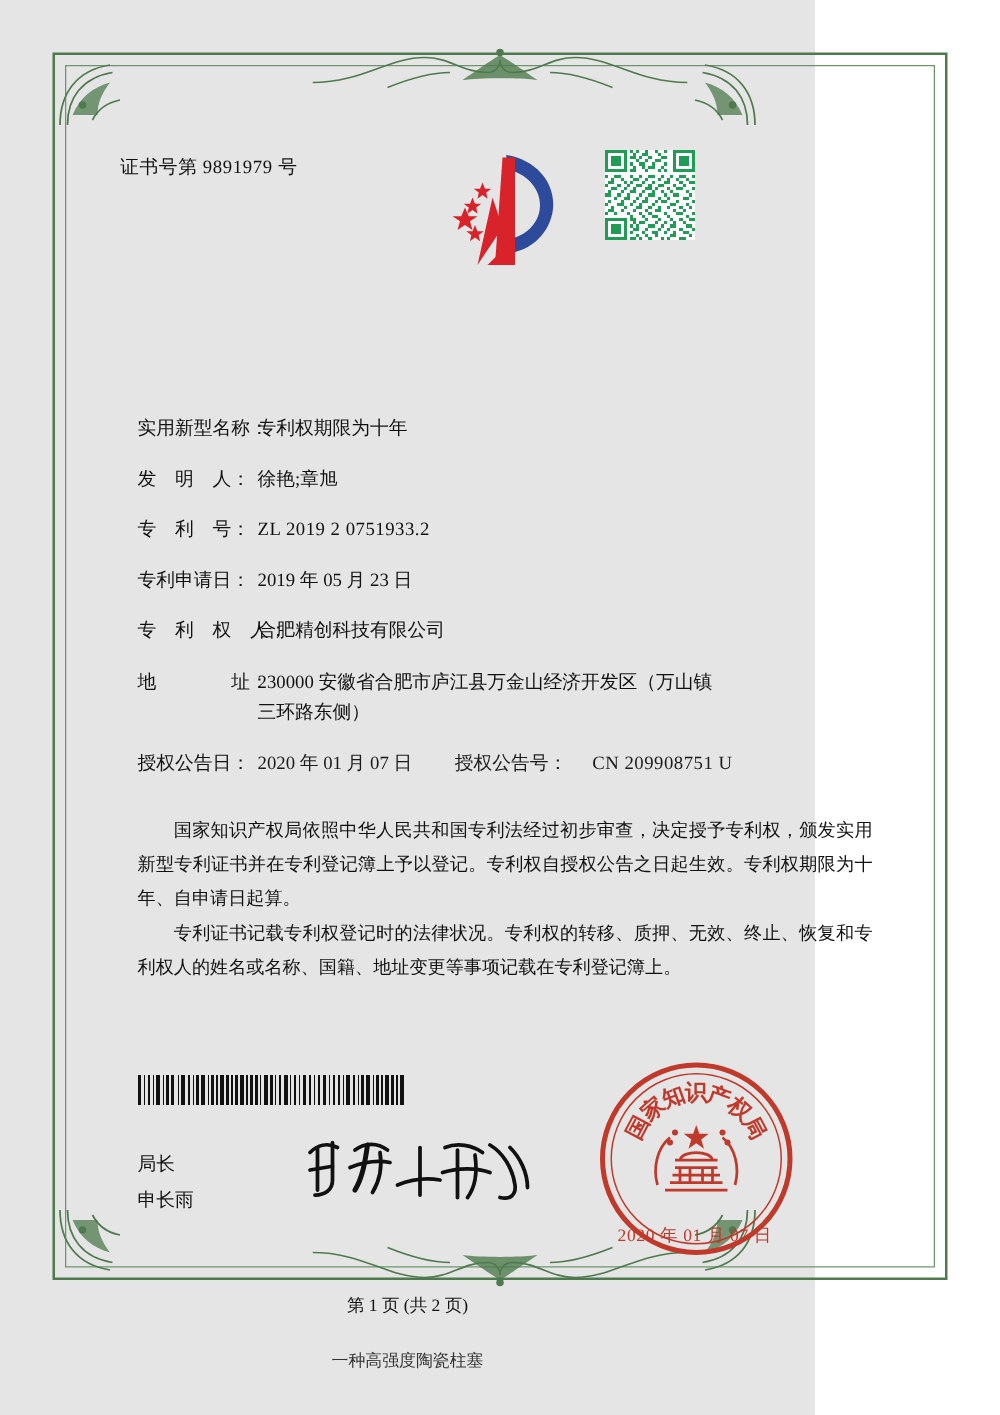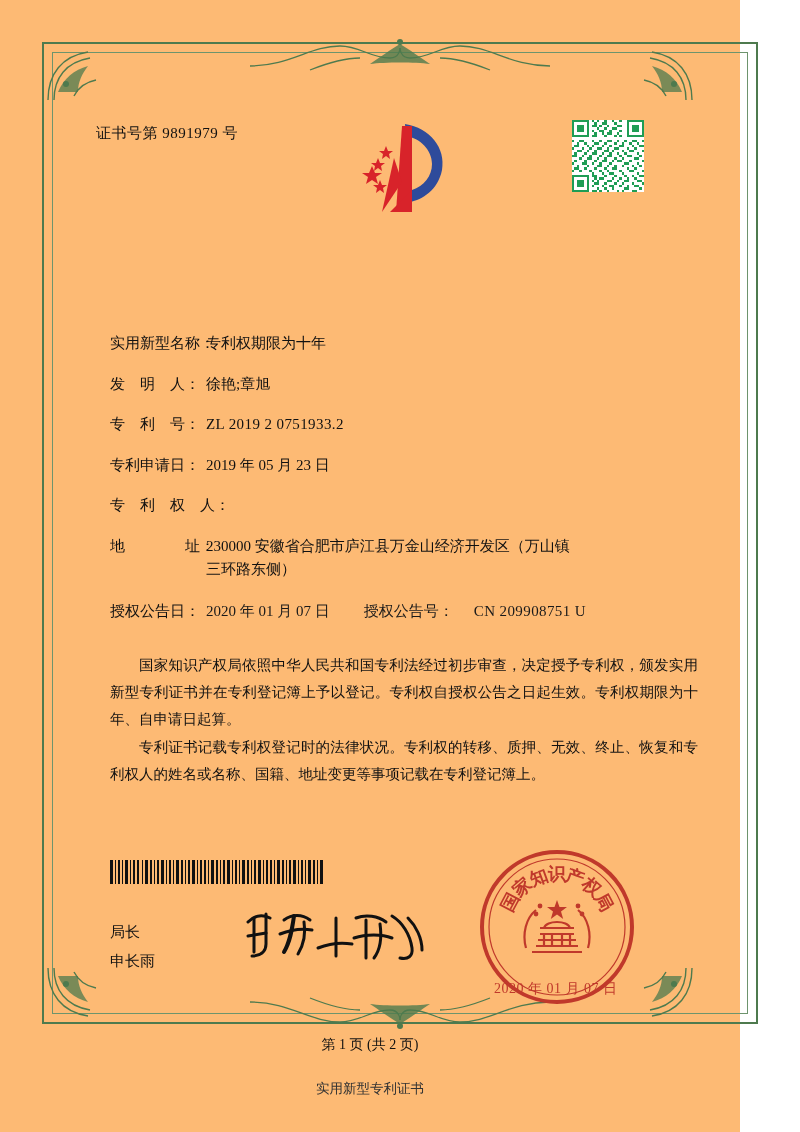--- a/index.html
+++ b/index.html
@@ -12,23 +12,23 @@
     height: 1132px;
     font-family: "Liberation Serif", serif;
     color: #1a1a1a;
     position: relative;
     overflow: hidden;
   }
 
   .page {
     position: absolute;
     left: 0; top: 0;
-    width: 740px;
+    width: 652px;
     height: 1132px;
-    background: #fdba74;
+    background: #e5e5e5;
   }
 
   
   .border-outer {
     position: absolute;
     left: 42px; top: 42px;
     width: 716px;
     height: 982px;
     border: 2px solid #4e7a4e;
     box-sizing: border-box;
@@ -537,20 +537,21 @@
       <div class="field-value mono">ZL 2019 2 0751933.2</div>
     </div>
 
     <div class="field-row">
       <div class="field-label">专利申请日：</div>
       <div class="field-value">2019 年 05 月 23 日</div>
     </div>
 
     <div class="field-row">
       <div class="field-label">专　利　权　人：</div>
+      <div class="field-value">合肥精创科技有限公司</div>
     </div>
 
     <div class="field-row">
       <div class="field-label">地　　　　址：</div>
       <div class="field-value">
         <span>230000  安徽省合肥市庐江县万金山经济开发区（万山镇</span>
         <span class="sub">三环路东侧）</span>
       </div>
     </div>
 
@@ -686,15 +687,15 @@
         <circle cx="58" cy="66" r="2.4"></circle>
         <circle cx="100" cy="58" r="2.4"></circle>
         <circle cx="104" cy="66" r="2.4"></circle>
       </g>
     </svg>
   </div>
 
   <div class="seal-date">2020 年 01 月 07 日</div>
 
   <div class="page-num">第 1 页 (共 2 页)</div>
-  <div class="footer-note">实用新型专利证书</div>
+  <div class="footer-note">一种高强度陶瓷柱塞</div>
 
 </div>
 
 </body></html>

